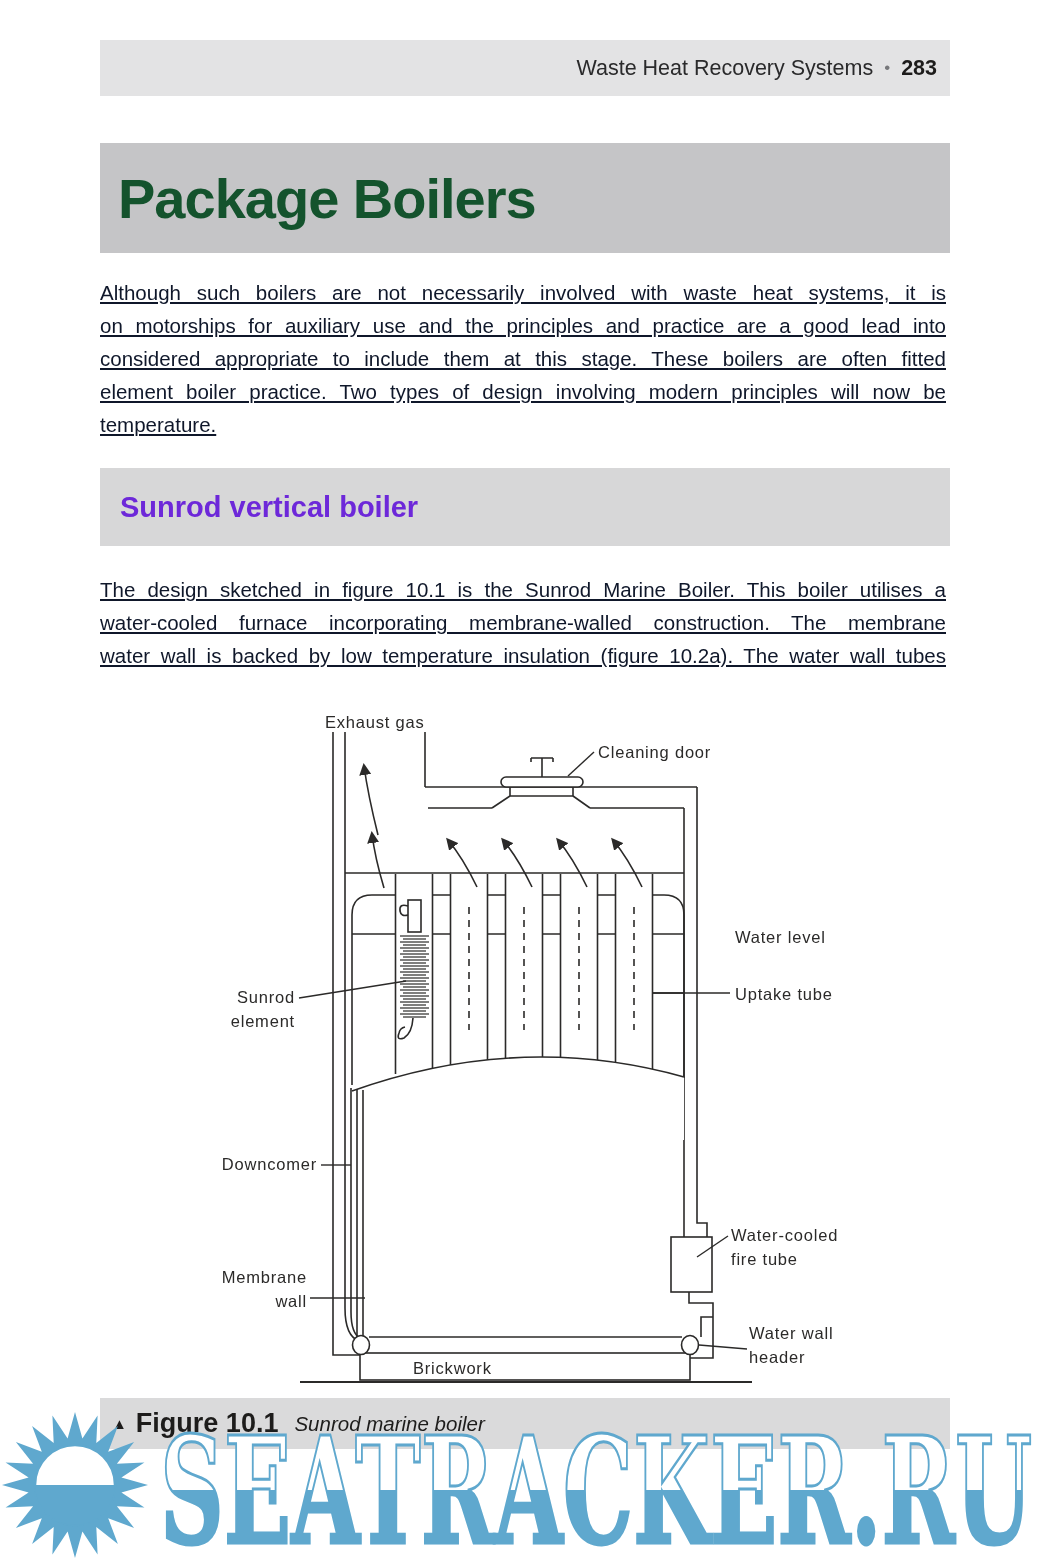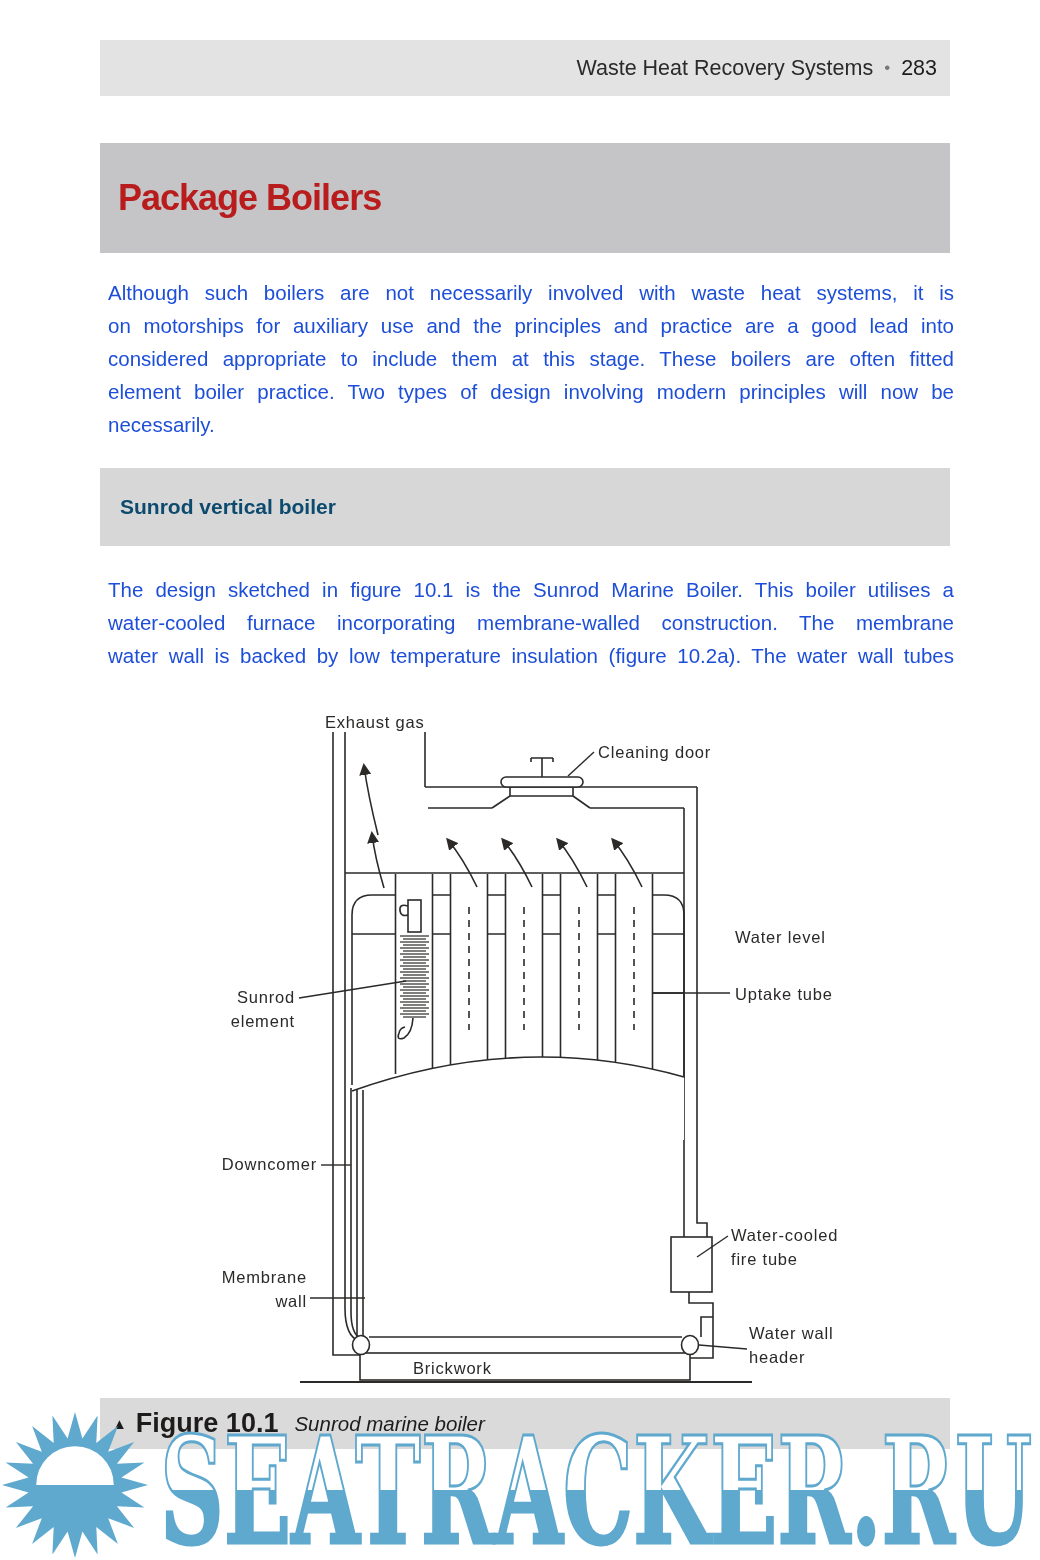--- a/index.html
+++ b/index.html
@@ -2,26 +2,26 @@
 <html><head>
 <meta charset="utf-8">
 <style>
   html,body{margin:0;padding:0;background:#fff;}
   .page{position:relative;width:1038px;height:1560px;background:#ffffff;overflow:hidden;
         font-family:"Liberation Sans",sans-serif;color:#231f20;}
   .bar{position:absolute;left:100px;width:850px;box-sizing:border-box;display:flex;align-items:center;}
   .header-bar{top:40px;height:56px;background:#e3e3e4;justify-content:flex-end;padding-right:13px;
               font-size:21.5px;color:#2a2a2b;}
   .header-bar .bullet{margin:0 11px;color:#77787b;font-size:17px;}
-  .header-bar .pagenum{font-weight:normal;color:#1d1c1b;text-align:center;}
+  .header-bar .pagenum{font-weight:bold;color:#1d1c1b;text-align:center;}
   .title-bar{top:143px;height:110px;background:#c5c5c7;}
-  .title-bar h1{margin:0 0 0 18px;font-size:36px;letter-spacing:-1px;color:#b91c1c;font-weight:bold;}
+  .title-bar h1{margin:0 0 0 18px;font-size:56px;letter-spacing:-1px;color:#14532d;font-weight:bold;}
   .section-bar{top:468px;height:78px;background:#d7d7d8;}
-  .section-bar h2{margin:0 0 0 20px;font-size:21px;color:#0c4a6e;font-weight:bold;}
-  .para{position:absolute;left:108px;width:846px;font-size:20.5px;line-height:33px;color:#1d4ed8;}
+  .section-bar h2{margin:0 0 0 20px;font-size:29px;color:#6d28d9;font-weight:bold;}
+  .para{position:absolute;left:100px;width:846px;font-size:20.5px;line-height:33px;color:#0f172a;text-decoration:underline;}
   .para1{top:276px;}
   .para2{top:573px;}
   .jline{text-align:justify;text-align-last:justify;}
   .jpara-end .jline:last-child{text-align-last:left;}
   .figure-svg{position:absolute;left:200px;top:700px;}
   .figure-svg text{font-family:"Liberation Sans",sans-serif;font-size:16.5px;fill:#2b2a29;letter-spacing:0.8px;}
   .caption-bar{top:1398px;height:51px;background:#dadadb;padding-left:12px;}
   .caption-marker{font-size:15px;color:#1d1c1b;}
   .caption-number{font-weight:bold;font-size:27px;margin-left:9px;color:#1d1c1b;}
   .caption-title{font-style:italic;font-size:20.5px;margin-left:16px;color:#1d1c1b;text-align:right;}
@@ -41,21 +41,21 @@
 
   <div class="bar title-bar">
     <h1>Package Boilers</h1>
   </div>
 
   <div class="para para1 jpara-end">
       <div class="jline">Although such boilers are not necessarily involved with waste heat systems, it is</div>
       <div class="jline">on motorships for auxiliary use and the principles and practice are a good lead into</div>
       <div class="jline">considered appropriate to include them at this stage. These boilers are often fitted</div>
       <div class="jline">element boiler practice. Two types of design involving modern principles will now be</div>
-      <div class="jline">necessarily.</div>
+      <div class="jline">temperature.</div>
     </div>
 
   <div class="bar section-bar">
     <h2>Sunrod vertical boiler</h2>
   </div>
 
   <div class="para para2">
       <div class="jline">The design sketched in figure 10.1 is the Sunrod Marine Boiler. This boiler utilises a</div>
       <div class="jline">water-cooled furnace incorporating membrane-walled construction. The membrane</div>
       <div class="jline">water wall is backed by low temperature insulation (figure 10.2a). The water wall tubes</div>

